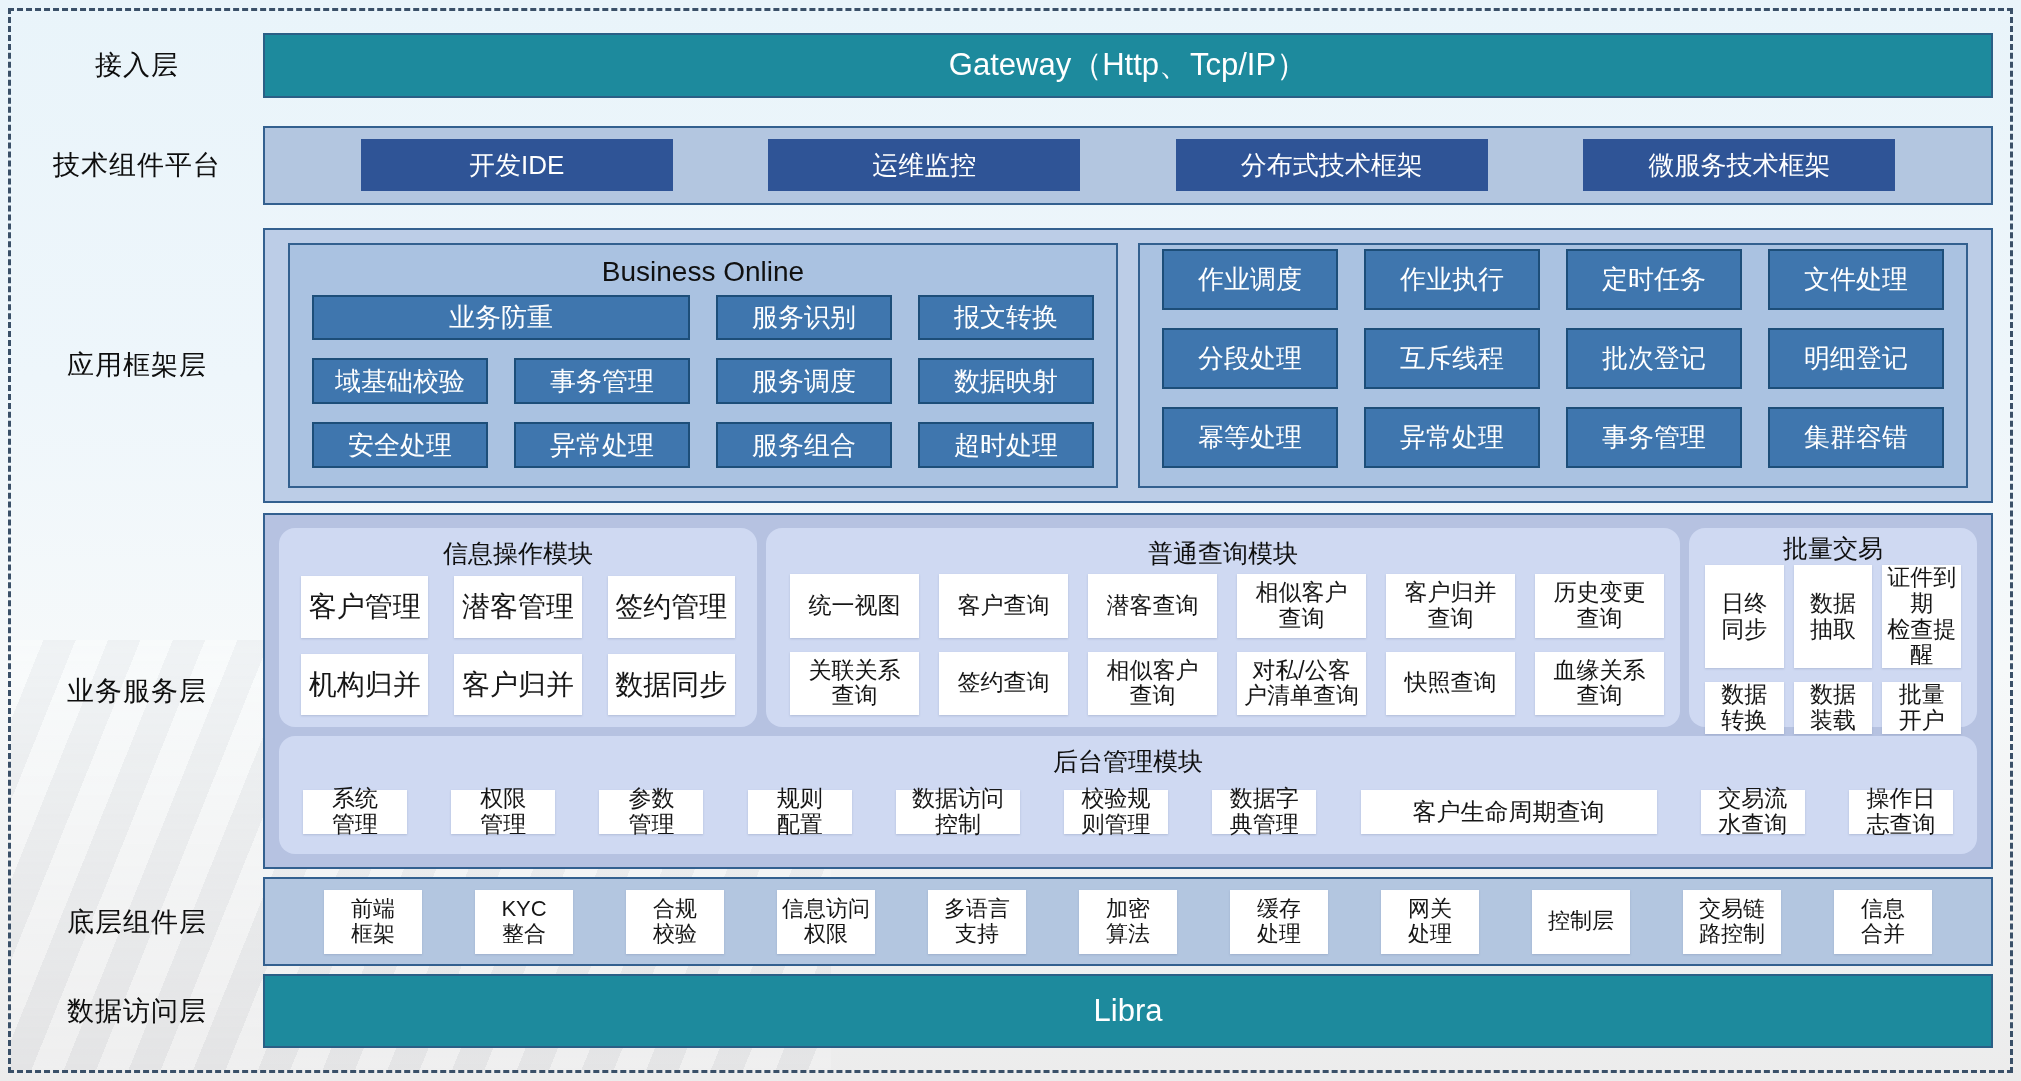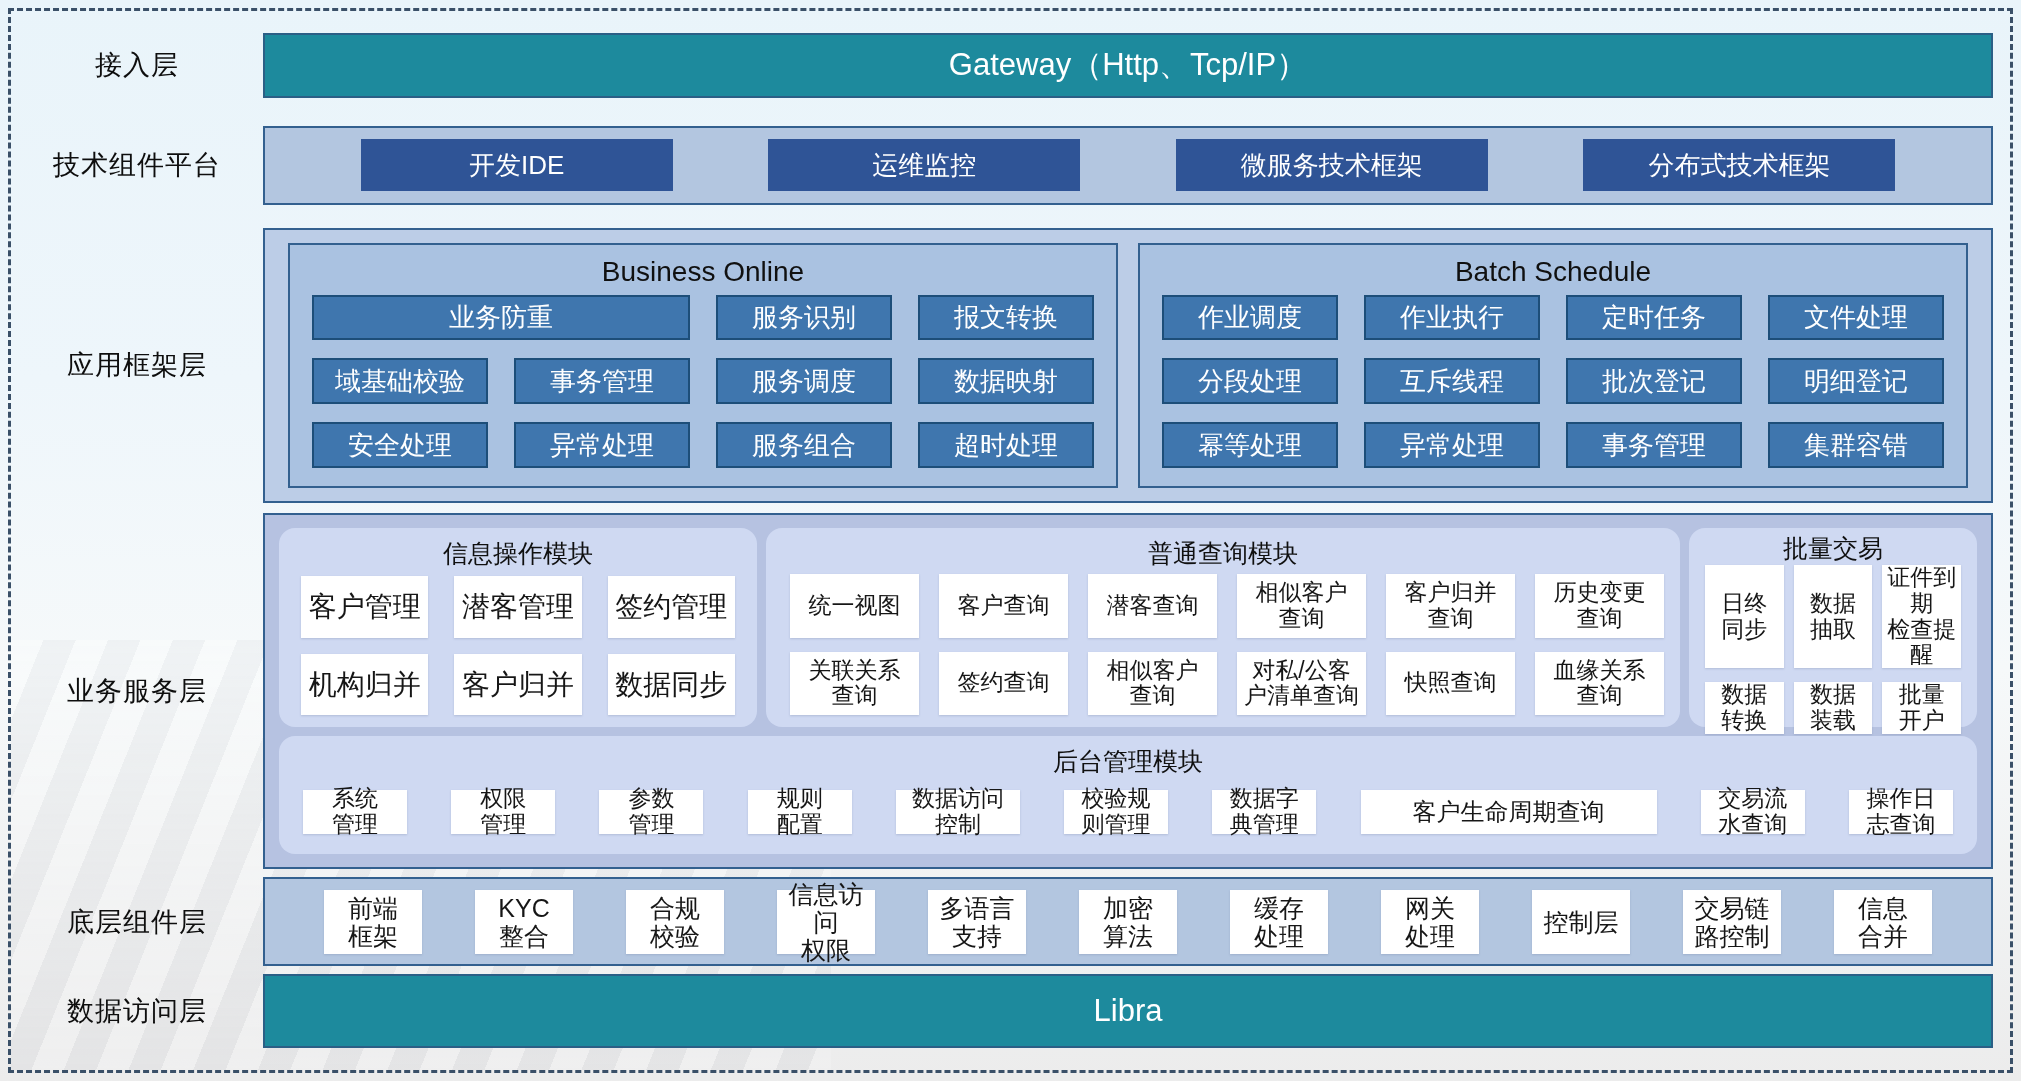--- a/index.html
+++ b/index.html
@@ -89,43 +89,43 @@
   .m-admin{flex:0 0 118px;}
   .admin-row{flex:1;display:flex;align-items:center;justify-content:space-between;padding:0 8px;}
   .adm{width:104px;height:44px;font-size:23px;}
   .adm-md{width:124px;}
   .adm-wide{width:296px;font-size:24px;}
 
   .base-box{
     height:100%;background:#b3c6e0;border:2px solid #33608f;box-sizing:border-box;
     display:flex;align-items:center;justify-content:space-evenly;padding:0 6px;
   }
-  .base-btn{width:98px;height:64px;font-size:25px;}
+  .base-btn{width:98px;height:64px;font-size:22px;}
 </style>
 </head>
 <body>
 
 <div class="frame">
 <div class="content">
 
   <div class="row r-access">
     <div class="layer-label">接入层</div>
     <div class="cell">
       <div class="teal-bar">Gateway（Http、Tcp/IP）</div>
     </div>
   </div>
 
   <div class="row r-tech">
     <div class="layer-label">技术组件平台</div>
     <div class="cell">
       <div class="tech-box">
         <div class="navy-btn">开发IDE</div>
         <div class="navy-btn">运维监控</div>
+        <div class="navy-btn">分布式技术框架</div>
         <div class="navy-btn">微服务技术框架</div>
-        <div class="navy-btn">分布式技术框架</div>
       </div>
     </div>
   </div>
 
   <div class="row r-framework">
     <div class="layer-label">应用框架层</div>
     <div class="cell">
       <div class="fw-box">
 
         <div class="fw-panel">
@@ -139,21 +139,20 @@
             <div class="steel-btn">服务调度</div>
             <div class="steel-btn">数据映射</div>
             <div class="steel-btn">安全处理</div>
             <div class="steel-btn">异常处理</div>
             <div class="steel-btn">服务组合</div>
             <div class="steel-btn">超时处理</div>
           </div>
         </div>
 
         <div class="fw-panel">
-          <div class="fw-title">Batch Schedule</div>
           <div class="fw-grid">
             <div class="steel-btn">作业调度</div>
             <div class="steel-btn">作业执行</div>
             <div class="steel-btn">定时任务</div>
             <div class="steel-btn">文件处理</div>
             <div class="steel-btn">分段处理</div>
             <div class="steel-btn">互斥线程</div>
             <div class="steel-btn">批次登记</div>
             <div class="steel-btn">明细登记</div>
             <div class="steel-btn">幂等处理</div>

